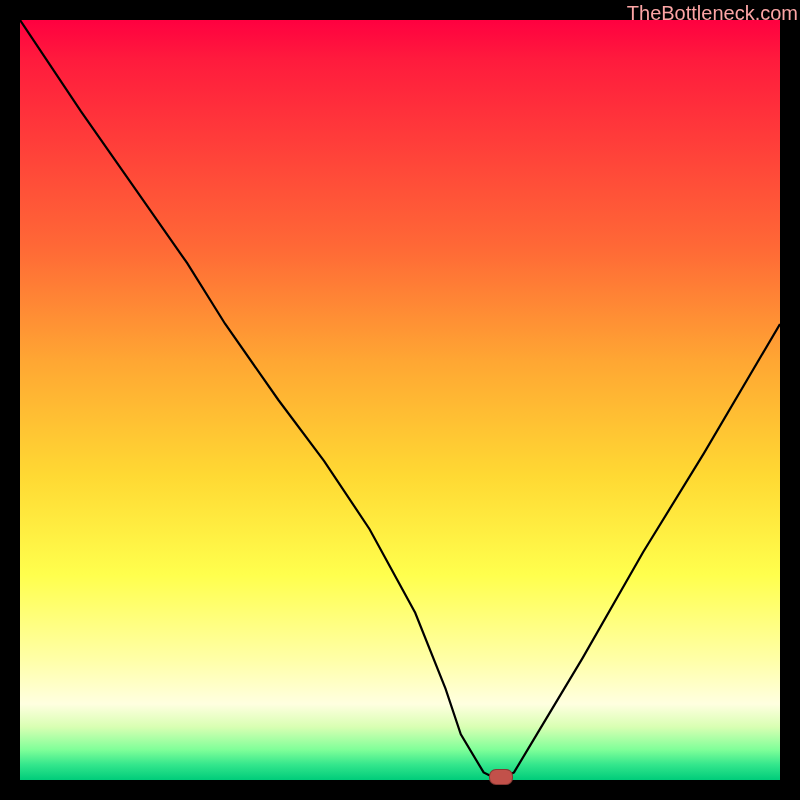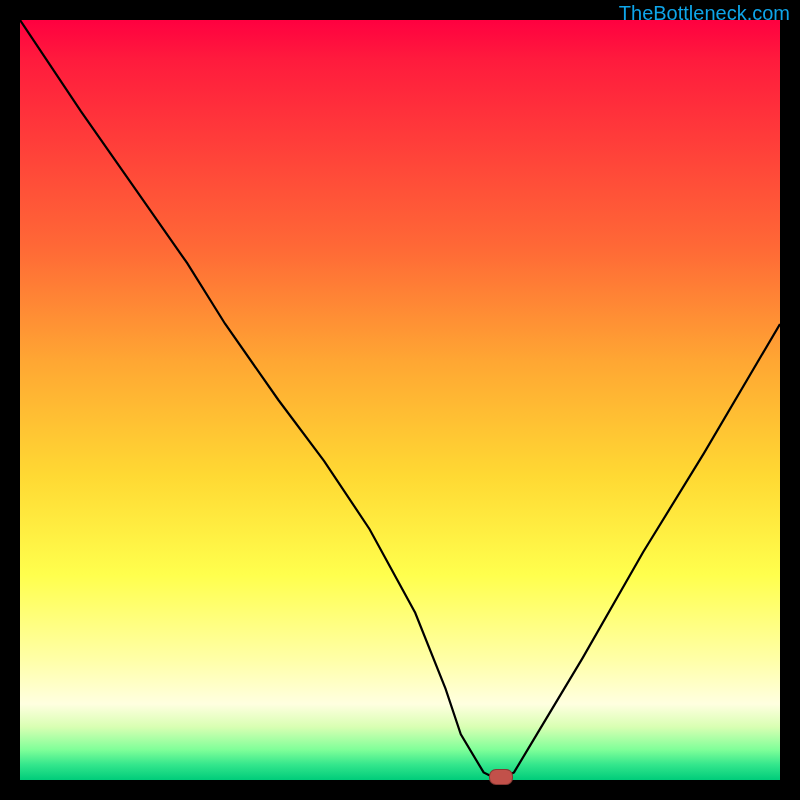--- a/index.html
+++ b/index.html
@@ -49,24 +49,24 @@
     position: absolute;
     width: 22px;
     height: 14px;
     border-radius: 7px;
     background: #c2514a;
     border: 1px solid rgba(0,0,0,0.3);
   }
   .watermark {
     position: absolute;
     top: 2px;
-    right: 10px;
+    right: 2px;
     font-family: Arial, Helvetica, sans-serif;
     font-size: 20px;
-    color: #0ea5e9;
+    color: #fca5a5;
     font-weight: 500;
     text-align: center;
   }
 </style>
 </head>
 <body>
 
 <div class="chart-container">
 
   <div class="plot-area"></div>

